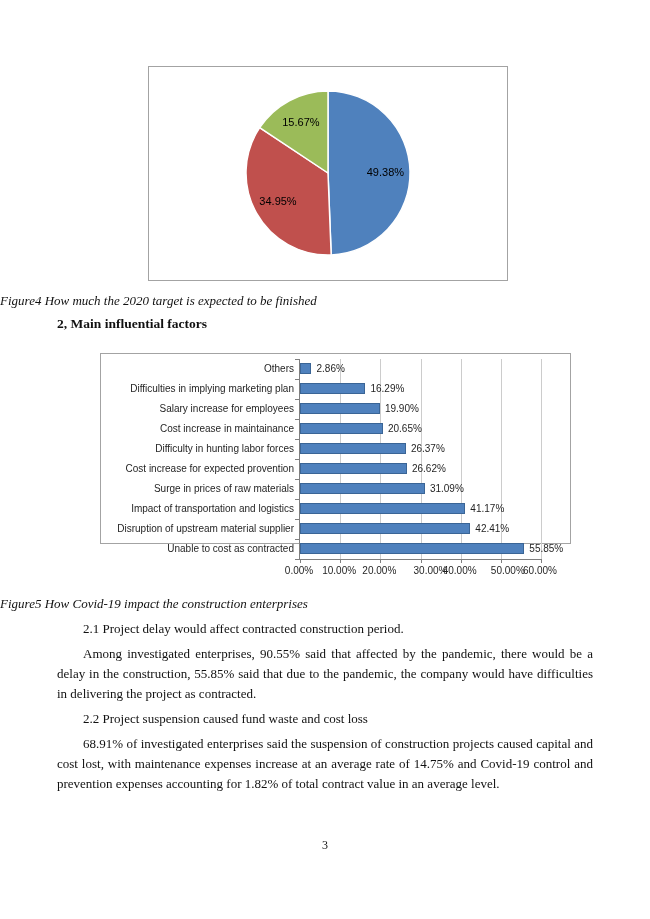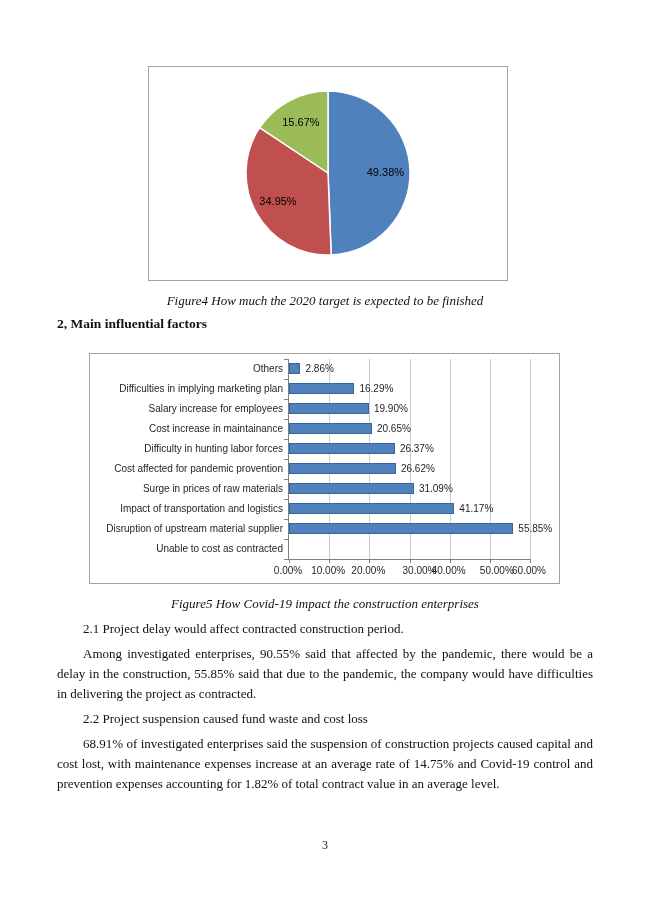--- a/index.html
+++ b/index.html
@@ -14,21 +14,21 @@
   }
 
   
   .chart-frame {
     position: absolute;
     background: #ffffff;
     border: 1px solid #a3a3a3;
     box-sizing: border-box;
   }
   .pie-frame { left: 148px; top: 66px; width: 360px; height: 215px; }
-  .bar-frame { left: 89px; top: 353px; width: 471px; height: 231px; }
+  .bar-frame { left: 100px; top: 353px; width: 471px; height: 191px; }
 
   
   .pie-frame svg { display: block; }
   .pie-label {
     font-family: "Liberation Sans", sans-serif;
     font-size: 11px;
     fill: #000000;
   }
 
   
@@ -103,21 +103,20 @@
     font-size: 10px;
     color: #1f1f1f;
     white-space: nowrap;
   }
 
   
   .caption {
     position: absolute;
     left: 0;
     width: 650px;
-    text-align: center;
     font-style: italic;
     font-size: 13px;
     color: #111111;
   }
   .cap4 { top: 293px; }
   .cap5 { top: 596px; }
   .heading {
     position: absolute;
     left: 57px;
     top: 316px;
@@ -161,21 +160,21 @@
 
   <div class="heading">2, Main influential factors</div>
 
   <div class="chart-frame bar-frame">
     <div class="bc-labels" id="bc-labels">
         <div class="bc-label">Others</div>
         <div class="bc-label">Difficulties in implying marketing plan</div>
         <div class="bc-label">Salary increase for employees</div>
         <div class="bc-label">Cost increase in maintainance</div>
         <div class="bc-label">Difficulty in hunting labor forces</div>
-        <div class="bc-label">Cost affected for pandemic provention</div>
+        <div class="bc-label">Cost increase for expected provention</div>
         <div class="bc-label">Surge in prices of raw materials</div>
         <div class="bc-label">Impact of transportation and logistics</div>
         <div class="bc-label">Disruption of upstream material supplier</div>
         <div class="bc-label">Unable to cost as contracted</div>
       </div>
     <div class="bc-plot" id="bc-plot">
         <div class="bc-grid" style="left: 16.6667%; background: rgb(204, 204, 204);"></div>
         <div class="bc-grid" style="left: 33.3333%; background: rgb(204, 204, 204);"></div>
         <div class="bc-grid" style="left: 50%; background: rgb(204, 204, 204);"></div>
         <div class="bc-grid" style="left: 66.6667%; background: rgb(204, 204, 204);"></div>
@@ -205,20 +204,24 @@
           <div class="bc-bar" style="width: 44.3667%; background: rgb(79, 129, 189); border-color: rgb(58, 101, 150);"></div>
           <span class="bc-val" style="left: calc(44.3667% + 5px);">26.62%</span>
         </div>
         <div class="bc-row">
           <div class="bc-bar" style="width: 51.8167%; background: rgb(79, 129, 189); border-color: rgb(58, 101, 150);"></div>
           <span class="bc-val" style="left: calc(51.8167% + 5px);">31.09%</span>
         </div>
         <div class="bc-row">
           <div class="bc-bar" style="width: 68.6167%; background: rgb(79, 129, 189); border-color: rgb(58, 101, 150);"></div>
           <span class="bc-val" style="left: calc(68.6167% + 5px);">41.17%</span>
+        </div>
+        <div class="bc-row">
+          <div class="bc-bar" style="width: 70.6833%; background: rgb(79, 129, 189); border-color: rgb(58, 101, 150);"></div>
+          <span class="bc-val" style="left: calc(70.6833% + 5px);">42.41%</span>
         </div>
         <div class="bc-row">
           <div class="bc-bar" style="width: 93.0833%; background: rgb(79, 129, 189); border-color: rgb(58, 101, 150);"></div>
           <span class="bc-val" style="left: calc(93.0833% + 5px);">55.85%</span>
         </div>
         <div class="bc-tick-left" style="top: 0px;"></div>
         <div class="bc-tick-left" style="top: 20px;"></div>
         <div class="bc-tick-left" style="top: 40px;"></div>
         <div class="bc-tick-left" style="top: 60px;"></div>
         <div class="bc-tick-left" style="top: 80px;"></div>

